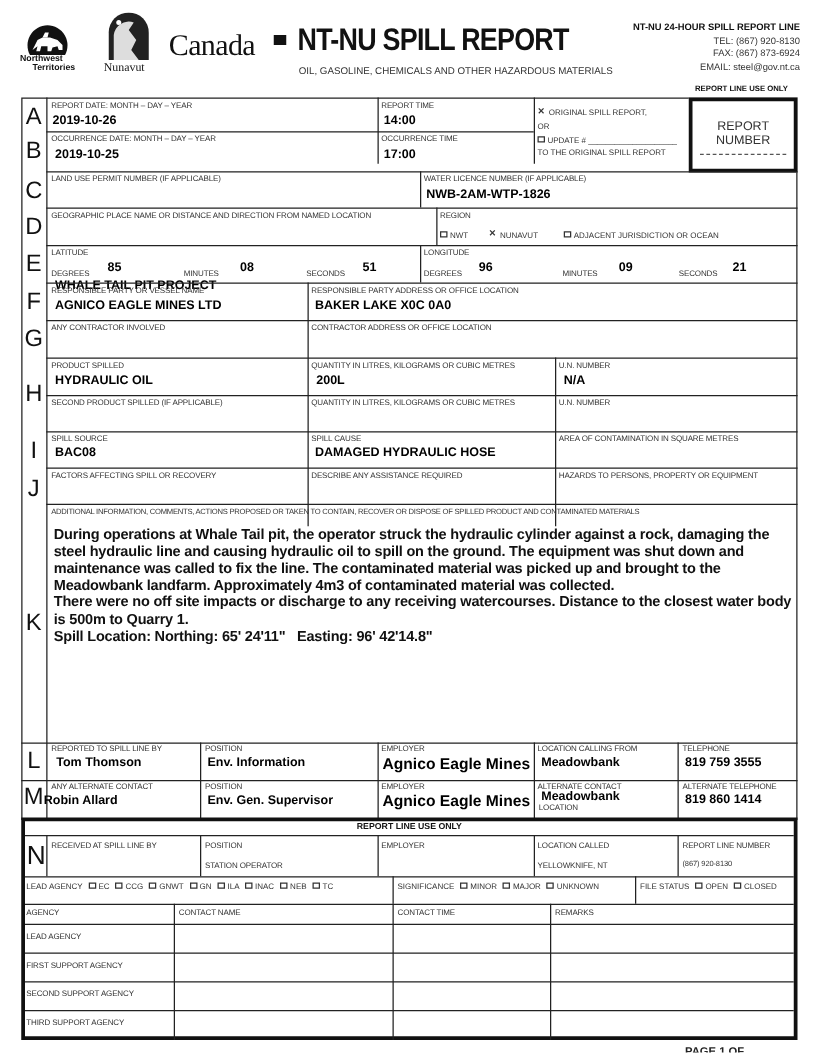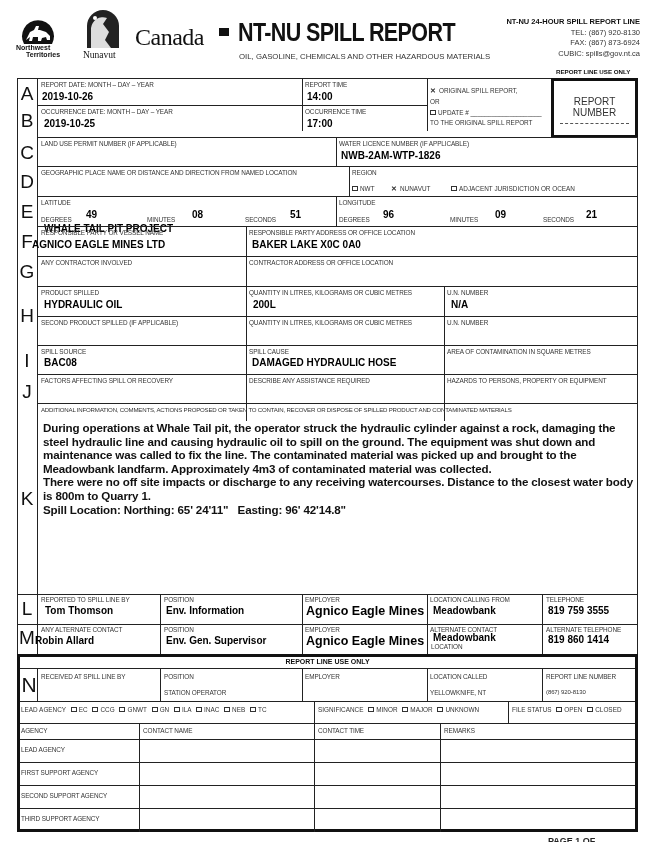--- a/index.html
+++ b/index.html
@@ -45,21 +45,21 @@
   <div class="abs" style="left:135px;top:24px;font-size:24px;font-family:'Liberation Serif',serif;letter-spacing:-0.5px;">
     <span>Canada</span>
     <span style="position:absolute;left:84px;top:4px;width:10px;height:8px;background:#111;"></span>
   </div>
   <div class="abs" style="left:238px;top:18px;font-size:25px;font-weight:bold;letter-spacing:-0.7px;font-family:'Liberation Sans',sans-serif;transform:scaleX(0.86);transform-origin:left;">NT-NU SPILL REPORT</div>
   <div class="abs" style="left:239px;top:52px;font-size:7.8px;color:#333;">OIL, GASOLINE, CHEMICALS AND OTHER HAZARDOUS MATERIALS</div>
   <div class="abs" style="right:17px;top:17px;text-align:right;line-height:10.5px;">
     <div style="font-size:7.5px;font-weight:bold;">NT-NU 24-HOUR SPILL REPORT LINE</div>
     <div style="font-size:7.5px;color:#333;">TEL: (867) 920-8130</div>
     <div style="font-size:7.5px;color:#333;">FAX: (867) 873-6924</div>
-    <div style="font-size:7.5px;color:#333;">CUBIC: spills@gov.nt.ca</div>
+    <div style="font-size:7.5px;color:#333;">EMAIL: steel@gov.nt.ca</div>
   </div>
   <div class="abs" style="left:556px;top:68px;font-size:6.2px;font-weight:bold;">REPORT LINE USE ONLY</div>
 </div>
 
 <div>
 
   <div class="abs" style="left:17px;top:78px;width:621px;height:578px;border:1px solid #222;border-right:1px solid #222;"></div>
 
   <div class="vl" style="left:37px;top:78px;height:578px;"></div>
 
@@ -113,38 +113,38 @@
     <span class="cbx">✕</span><span>NUNAVUT</span>
   </div>
   <div class="abs small" style="left:451px;top:185px;">
     <span class="cb"></span><span>ADJACENT JURISDICTION OR OCEAN</span>
   </div>
   <div class="hl" style="left:37px;top:196px;width:601px;"></div>
 
   <div class="letter" style="left:17px;top:201px;">E</div>
   <div class="lbl" style="left:41px;top:199px;">LATITUDE</div>
   <div class="lbl" style="left:41px;top:216px;">DEGREES</div>
-  <div class="val" style="left:86px;top:209px;">49</div>
+  <div class="val" style="left:86px;top:209px;">85</div>
   <div class="lbl" style="left:147px;top:216px;">MINUTES</div>
   <div class="val" style="left:192px;top:209px;">08</div>
   <div class="lbl" style="left:245px;top:216px;">SECONDS</div>
   <div class="val" style="left:290px;top:209px;">51</div>
   <div class="vl" style="left:336px;top:196px;height:30px;"></div>
   <div class="lbl" style="left:339px;top:199px;">LONGITUDE</div>
   <div class="lbl" style="left:339px;top:216px;">DEGREES</div>
   <div class="val" style="left:383px;top:209px;">96</div>
   <div class="lbl" style="left:450px;top:216px;">MINUTES</div>
   <div class="val" style="left:495px;top:209px;">09</div>
   <div class="lbl" style="left:543px;top:216px;">SECONDS</div>
   <div class="val" style="left:586px;top:209px;">21</div>
   <div class="hl" style="left:37px;top:226px;width:601px;"></div>
 
   <div class="letter" style="left:17px;top:231px;">F</div>
   <div class="lbl" style="left:41px;top:229px;">RESPONSIBLE PARTY OR VESSEL NAME</div>
-  <div class="val" style="left:32px;top:239px;">AGNICO EAGLE MINES LTD</div>
+  <div class="val" style="left:44px;top:239px;">AGNICO EAGLE MINES LTD</div>
   <div class="vl" style="left:246px;top:226px;height:30px;"></div>
   <div class="lbl" style="left:249px;top:229px;">RESPONSIBLE PARTY ADDRESS OR OFFICE LOCATION</div>
   <div class="val" style="left:252px;top:239px;">BAKER LAKE X0C 0A0</div>
   <div class="hl" style="left:37px;top:256px;width:601px;"></div>
 
   <div class="letter" style="left:17px;top:261px;">G</div>
   <div class="lbl" style="left:41px;top:259px;">ANY CONTRACTOR INVOLVED</div>
   <div class="abs" style="left:41px;top:268px;width:200px;height:16px;"></div>
   <div class="vl" style="left:246px;top:256px;height:165px;"></div>
   <div class="lbl" style="left:249px;top:259px;">CONTRACTOR ADDRESS OR OFFICE LOCATION</div>
@@ -183,21 +183,21 @@
   <div class="lbl" style="left:249px;top:377px;">DESCRIBE ANY ASSISTANCE REQUIRED</div>
   <div class="abs" style="left:249px;top:386px;width:190px;height:14px;"></div>
   <div class="lbl" style="left:447px;top:377px;">HAZARDS TO PERSONS, PROPERTY OR EQUIPMENT</div>
   <div class="abs" style="left:447px;top:386px;width:185px;height:14px;"></div>
   <div class="hl" style="left:37px;top:403px;width:601px;"></div>
 
   <div class="letter" style="left:17px;top:488px;">K</div>
   <div class="lbl" style="left:41px;top:406px;font-size:6.1px;letter-spacing:-0.2px;">ADDITIONAL INFORMATION, COMMENTS, ACTIONS PROPOSED OR TAKEN TO CONTAIN, RECOVER OR DISPOSE OF SPILLED PRODUCT AND CONTAMINATED MATERIALS</div>
   <div class="narrative">
     <p>During operations at Whale Tail pit, the operator struck the hydraulic cylinder against a rock, damaging the steel hydraulic line and causing hydraulic oil to spill on the ground.  The equipment was shut down and maintenance was called to fix the line.  The contaminated material was picked up and brought to the Meadowbank landfarm.  Approximately 4m3 of contaminated material was collected.</p>
-    <p>There were no off site impacts or discharge to any receiving watercourses.  Distance to the closest water body is 800m to Quarry 1.</p>
+    <p>There were no off site impacts or discharge to any receiving watercourses.  Distance to the closest water body is 500m to Quarry 1.</p>
     <p style="white-space:pre;">Spill Location: Northing: 65' 24'11"   Easting: 96' 42'14.8"</p>
   </div>
   <div class="hl" style="left:17px;top:594px;width:621px;"></div>
 
   <div class="letter" style="left:17px;top:598px;">L</div>
   <div class="lbl" style="left:41px;top:596px;">REPORTED TO SPILL LINE BY</div>
   <div class="val" style="left:45px;top:605px;">Tom Thomson</div>
   <div class="vl" style="left:160px;top:594px;height:62px;"></div>
   <div class="lbl" style="left:164px;top:596px;">POSITION</div>
   <div class="val" style="left:166px;top:605px;">Env. Information</div>

